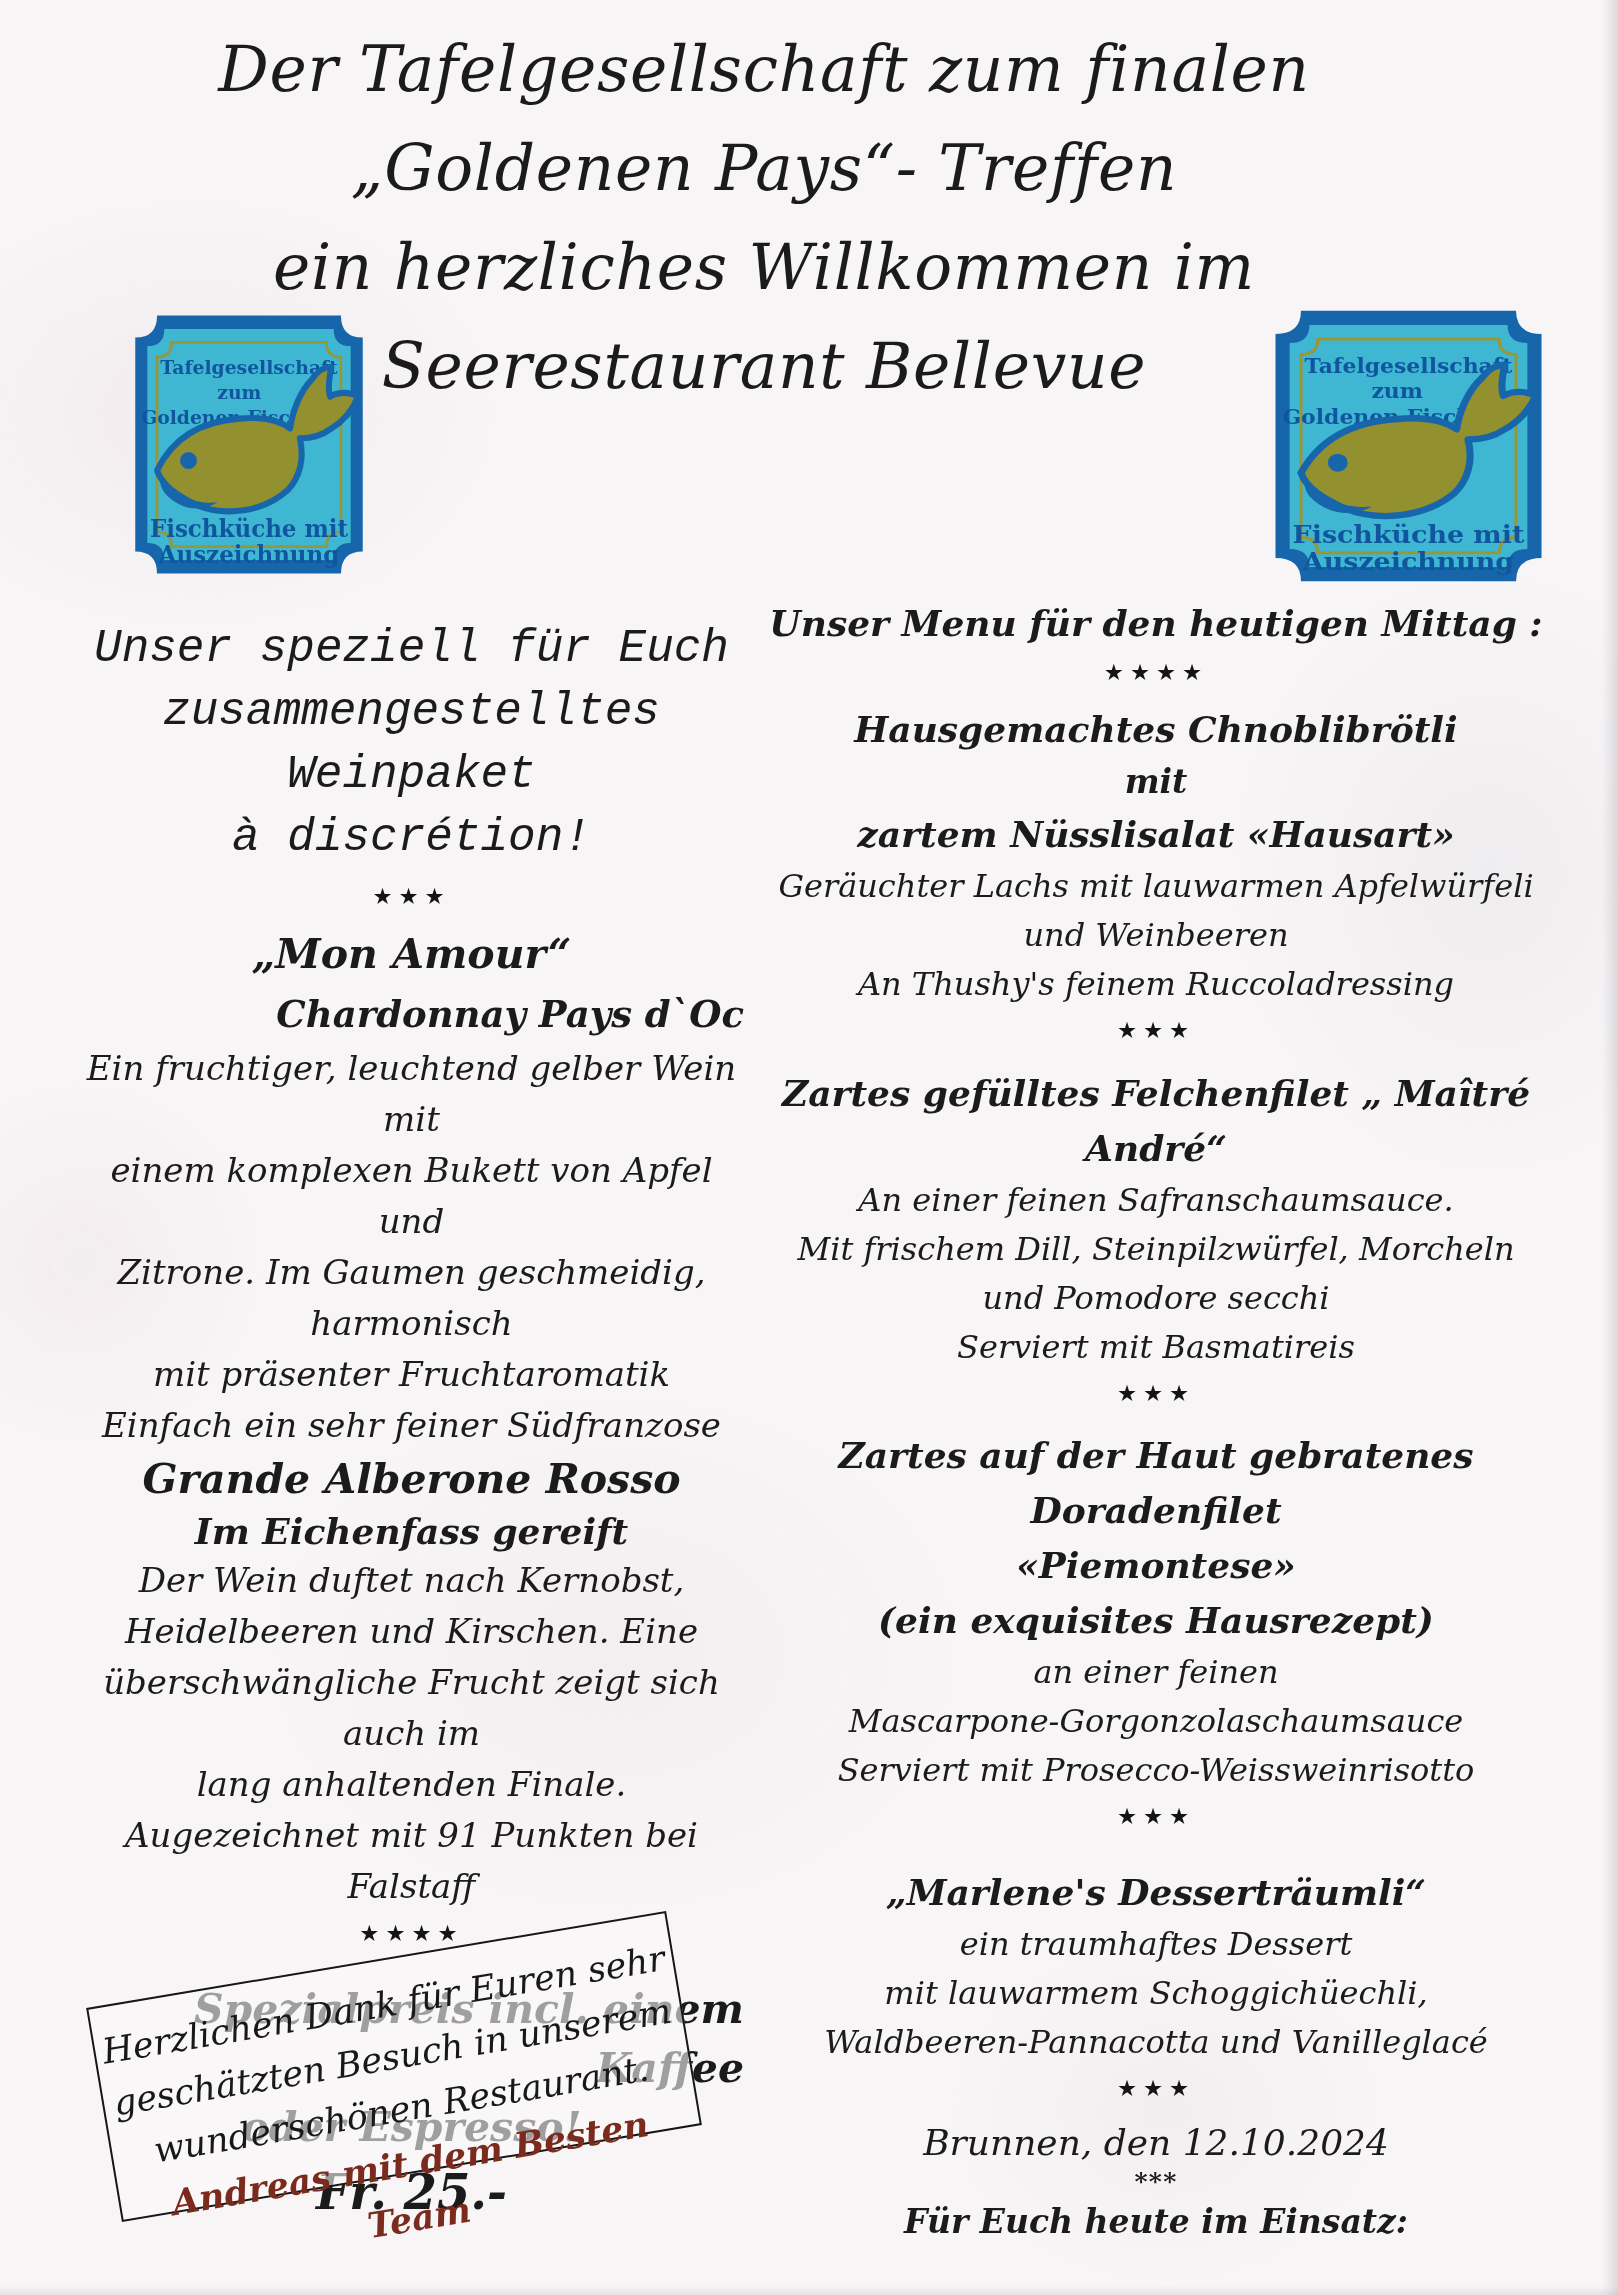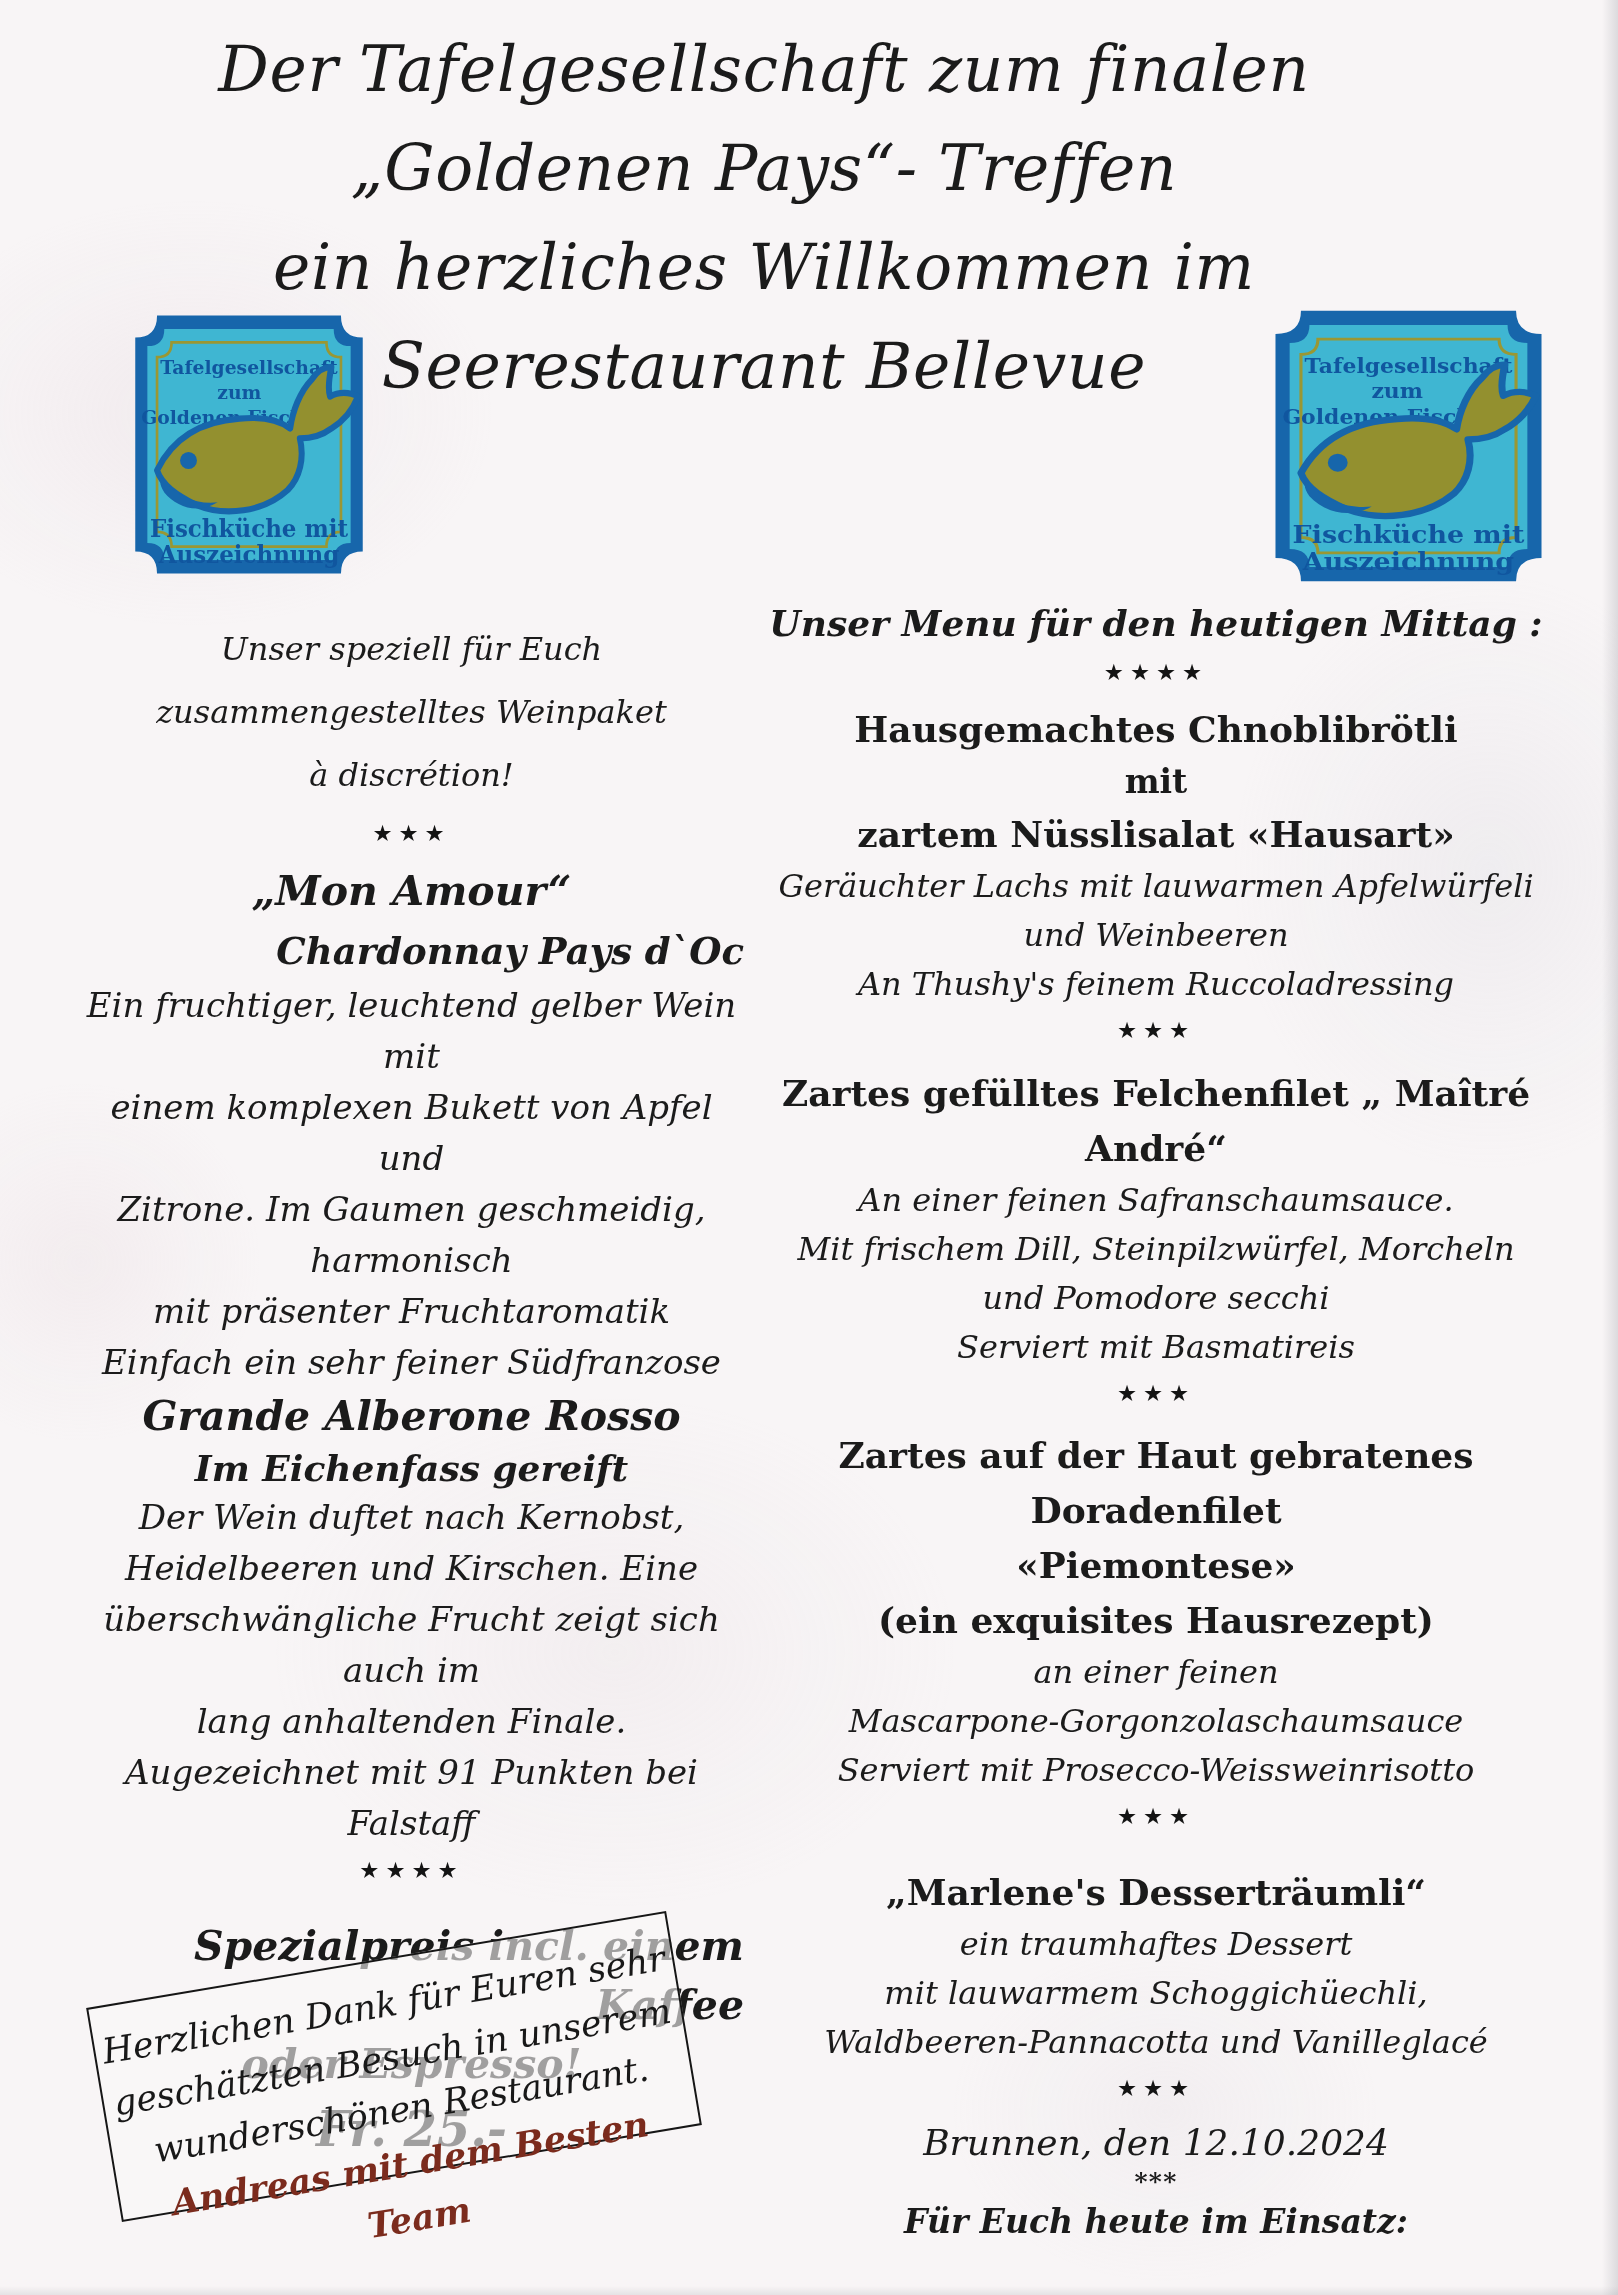--- a/index.html
+++ b/index.html
@@ -27,37 +27,37 @@
   .title-line{font-style:italic;font-size:63px;line-height:99px;letter-spacing:0.7px;}
 
   
   .badge{position:absolute;}
   .badge-left{left:128px;top:308px;width:242px;height:273px;}
   .badge-right{left:1267px;top:303px;width:283px;height:286px;}
   .badge svg{width:100%;height:100%;}
 
   
   .col-left{position:absolute;left:79px;top:618px;width:665px;text-align:center;}
-  .wine-intro{font-style:italic;font-size:32px;line-height:63px;}
+  .wine-intro{font-style:italic;font-size:46px;line-height:63px;font-family:Liberation Mono, monospace;}
   .stars{font-size:22.4px;letter-spacing:6px;line-height:53px;color:#141414;}
   .stars.sm{line-height:42px;}
   .wine-name{font-weight:700;font-style:italic;font-size:41px;line-height:63px;}
   .wine-type{font-weight:700;font-style:italic;font-size:37px;line-height:57px;text-align:right;}
   .wine-desc{font-style:italic;font-size:34px;line-height:51px;}
   .wine-connector{font-weight:700;font-style:italic;font-size:37px;line-height:50px;}
   .wine-name2{font-weight:700;font-style:italic;font-size:41px;line-height:57px;}
   .wine-sub{font-weight:700;font-style:italic;font-size:36px;line-height:47px;}
   .price-line{font-weight:700;font-style:italic;font-size:41px;line-height:59px;}
   .price-amount{font-weight:700;font-style:italic;font-size:48px;line-height:71px;}
   .mt40{margin-top:26px;text-align:right;}
 
   
   .col-right{position:absolute;left:751px;top:595px;width:810px;text-align:center;}
   .menu-heading{font-weight:700;font-style:italic;font-size:36px;line-height:56px;}
-  .course-title{font-weight:700;font-size:36px;line-height:55px;}
+  .course-title{font-weight:700;font-style:italic;font-size:36px;line-height:55px;}
   .course-title.mid{font-size:33px;line-height:50px;}
   .menu-desc{font-style:italic;font-size:32px;line-height:49px;}
   .stars.menu{line-height:42px;}
   .mt14{margin-top:9.2px;}
   .mt18{margin-top:28px;}
   .mt22{margin-top:14.5px;}
   .place-date{font-style:italic;font-size:36px;line-height:53px;margin-top:6.6px;}
   .mini-stars{font-weight:700;font-size:25px;line-height:26px;letter-spacing:1.3px;}
   .staff-heading{font-weight:700;font-style:italic;font-size:33px;line-height:46px;margin-top:4px;}
   .staff-line{font-style:italic;font-size:30px;line-height:41px;}

